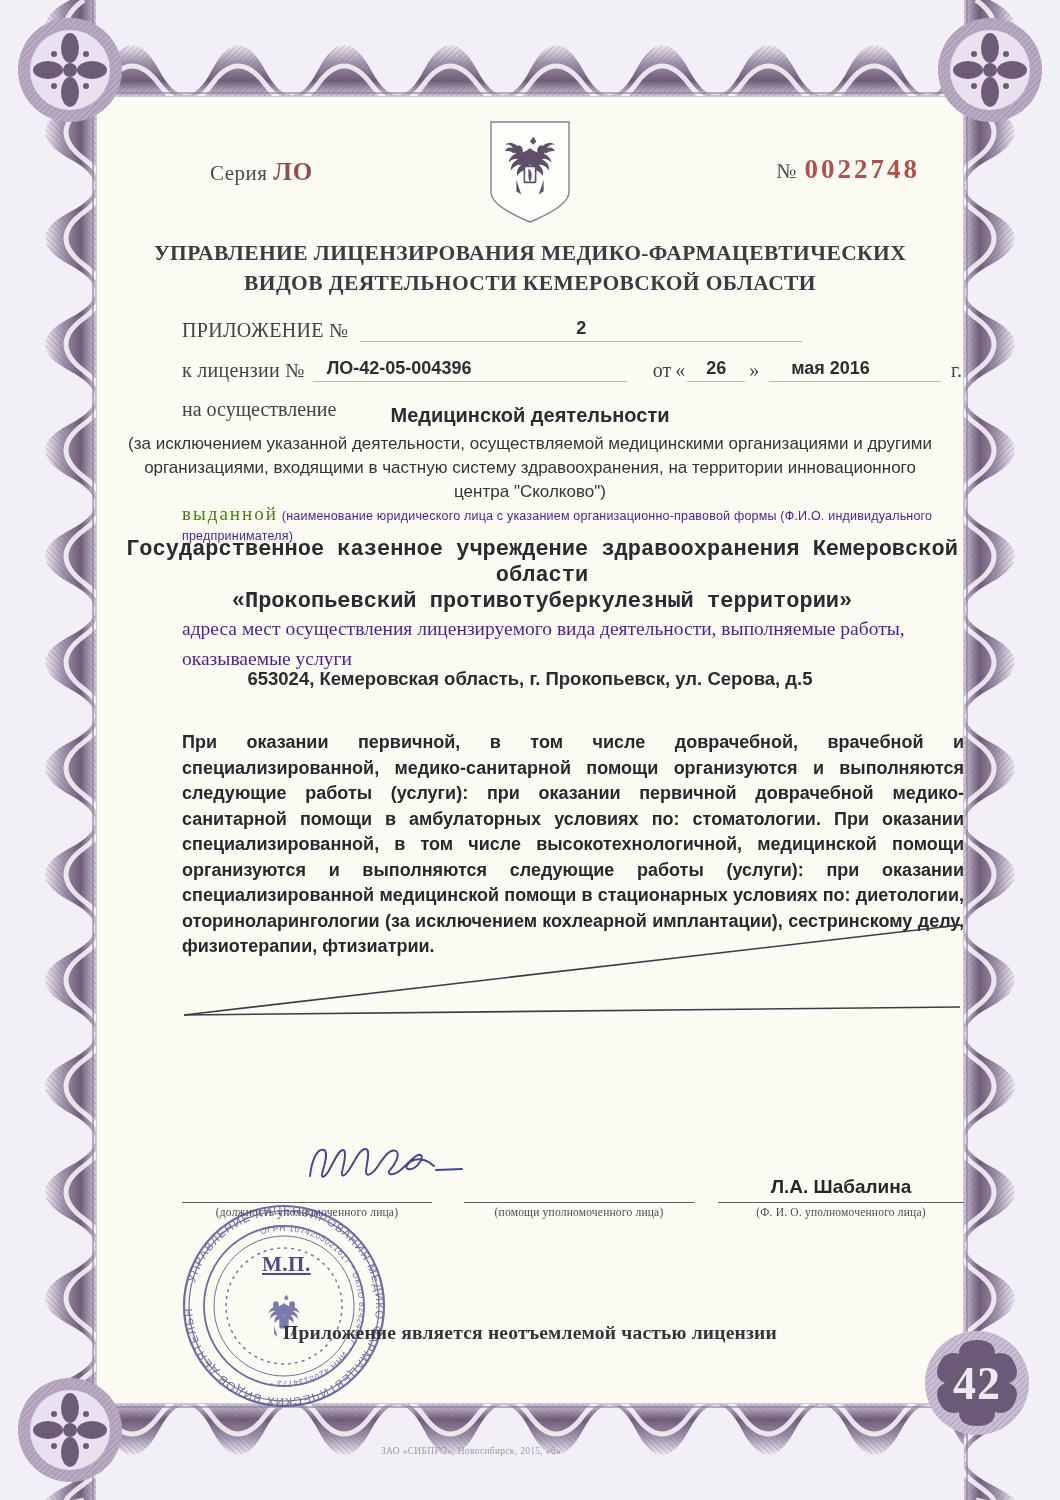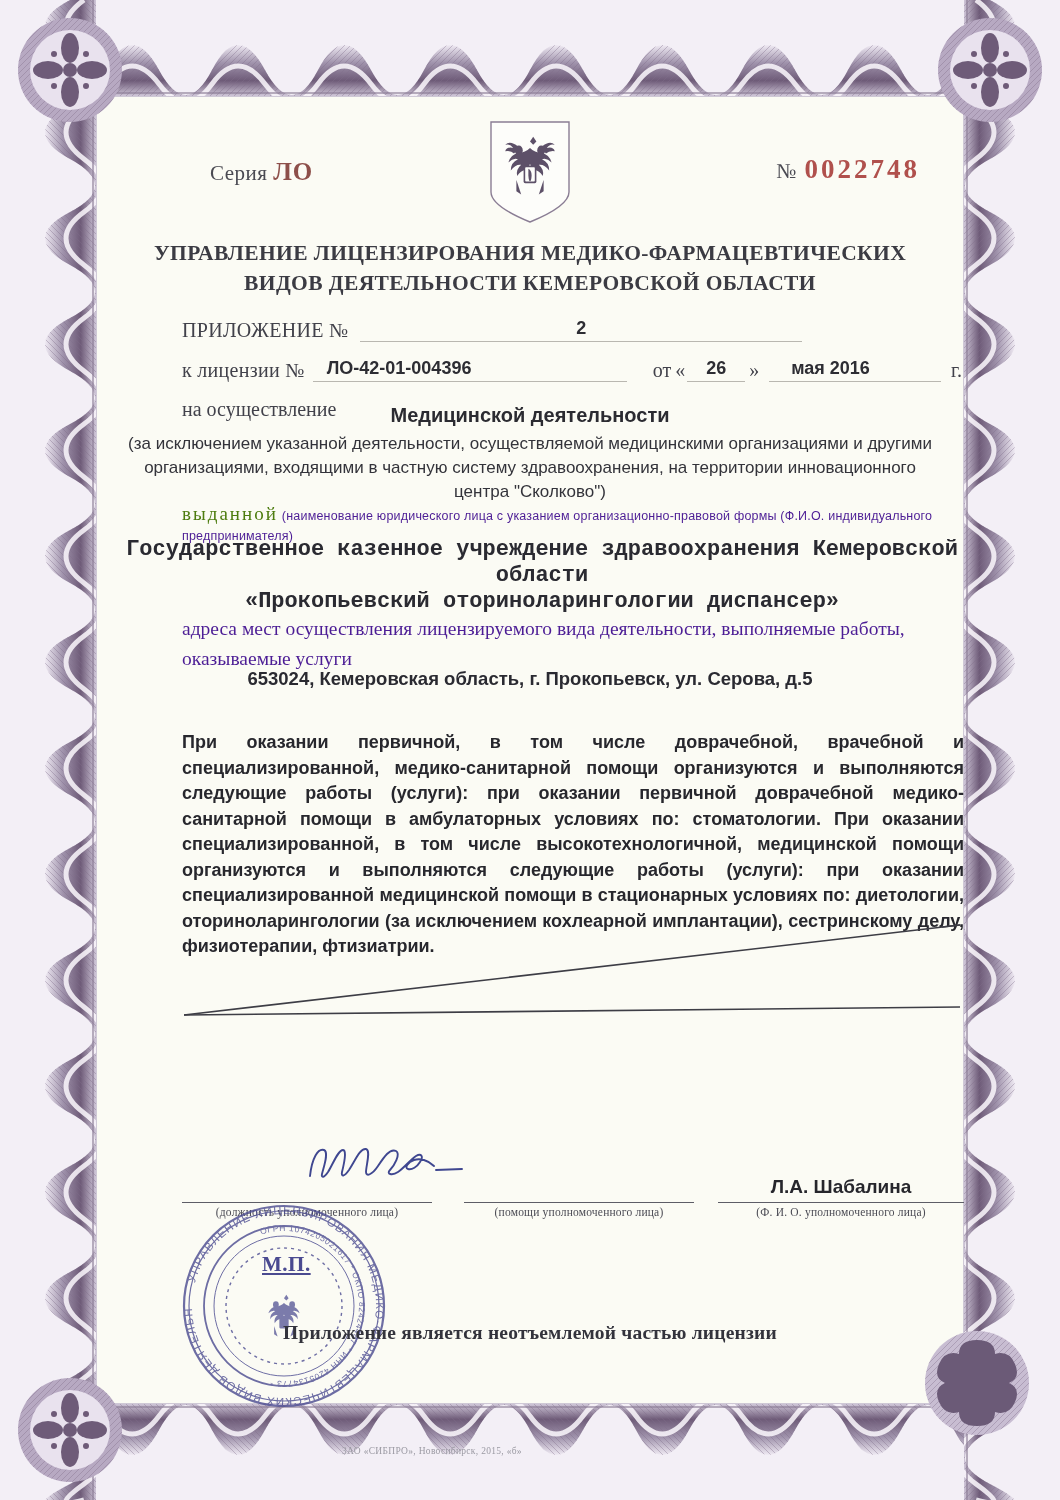--- a/index.html
+++ b/index.html
@@ -230,21 +230,21 @@
     display:flex;align-items:center;justify-content:center;
     font-family:"Liberation Serif",serif;
     font-size:46px;font-weight:700;color:#eeeaf2;
     letter-spacing:1px;
   }
 
   #printer-credit{
     position:absolute;left:0;width:864px;top:1446px;
     text-align:center;
     font-family:"Liberation Serif",serif;
-    font-size:9.5px;color:#9b9aa3;letter-spacing:.3px;
+    font-size:9.5px;color:#9b9aa3;letter-spacing:.3px;padding-left:39px;
   }
 </style>
 </head>
 <body>
 
 <div id="page">
 
   <div id="paper-tint"></div>
 
   <svg class="border-band band-h" id="band-top" viewBox="0 0 1060 96" preserveAspectRatio="none">
@@ -389,42 +389,42 @@
       <div>ВИДОВ ДЕЯТЕЛЬНОСТИ КЕМЕРОВСКОЙ ОБЛАСТИ</div>
     </div>
 
     <div class="form-line" id="row-prilozhenie">
       <span class="fl-label">ПРИЛОЖЕНИЕ №</span>
       <span class="fl-fill">2</span>
     </div>
 
     <div class="form-line" id="row-licence">
       <span class="fl-label">к лицензии №</span>
-      <span class="fl-fill" id="lic-num-fill">ЛО-42-01-004396</span>
+      <span class="fl-fill" id="lic-num-fill">ЛО-42-05-004396</span>
       <span id="ot-word">от</span>
       <span id="quote-open">«</span>
       <span class="fl-fill" id="day-fill">26</span>
       <span id="quote-close">»</span>
       <span class="fl-fill" id="month-year-fill">мая 2016</span>
       <span id="god-word">г.</span>
     </div>
 
     <div id="label-na-osush">на осуществление</div>
     <div id="activity-name">Медицинской деятельности</div>
     <div id="activity-note">(за исключением указанной деятельности, осуществляемой медицинскими организациями и другими организациями, входящими в частную систему здравоохранения, на территории инновационного центра "Сколково")</div>
 
     <div id="vyd-block">
       <span id="vyd-word">выданной</span>
       <span class="tiny-caption">(наименование юридического лица с указанием организационно-правовой формы (Ф.И.О. индивидуального</span>
       <div class="tiny-caption" id="vyd-line2">предпринимателя)</div>
     </div>
 
     <div id="org-name">
       <div>Государственное казенное учреждение здравоохранения Кемеровской области</div>
-      <div>«Прокопьевский оториноларингологии диспансер»</div>
+      <div>«Прокопьевский противотуберкулезный территории»</div>
     </div>
 
     <div id="addr-caption">адреса мест осуществления лицензируемого вида деятельности, выполняемые работы, оказываемые услуги</div>
     <div id="addr-value">653024, Кемеровская область, г. Прокопьевск, ул. Серова, д.5</div>
 
     <div id="body-paragraph">При оказании первичной, в том числе доврачебной, врачебной и специализированной, медико-санитарной помощи организуются и выполняются следующие работы (услуги): при оказании первичной доврачебной медико-санитарной помощи в амбулаторных условиях по: стоматологии. При оказании специализированной, в том числе высокотехнологичной, медицинской помощи организуются и выполняются следующие работы (услуги): при оказании специализированной медицинской помощи в стационарных условиях по: диетологии, оториноларингологии (за исключением кохлеарной имплантации), сестринскому делу, физиотерапии, фтизиатрии.</div>
 
     <svg id="crossout" viewBox="0 0 782 110" preserveAspectRatio="none">
       <line x1="2" y1="100" x2="778" y2="10" stroke="#3d3d45" stroke-width="1.6"></line>
       <line x1="2" y1="100" x2="778" y2="92" stroke="#3d3d45" stroke-width="1.6"></line>
@@ -485,17 +485,18 @@
     </svg>
     <div id="mp-label">М.П.</div>
 
     <div id="footnote-attach">Приложение является неотъемлемой частью лицензии</div>
 
     <svg id="page-number-badge" viewBox="0 0 110 110">
       <circle cx="55" cy="55" r="52" fill="#c8bdd2"></circle>
       <circle cx="55" cy="55" r="52" fill="url(#hatch)"></circle>
       <path d="M55,12 q18,0 18,14 q14,-4 20,10 q6,14 -6,19 q12,5 6,19 q-6,14 -20,10 q0,14 -18,14 q-18,0 -18,-14 q-14,4 -20,-10 q-6,-14 6,-19 q-12,-5 -6,-19 q6,-14 20,-10 q0,-14 18,-14 z" fill="#6b5a77"></path>
     </svg>
+    <div id="page-number-text" style="right:28px;bottom:62px;left:auto;top:auto;width:110px;height:110px;position:absolute;z-index:10;display:flex;align-items:center;justify-content:center;">42</div>
 
     <div id="printer-credit">ЗАО «СИБПРО», Новосибирск, 2015, «б»</div>
 
   </div>
 </div>
 
 </body></html>

